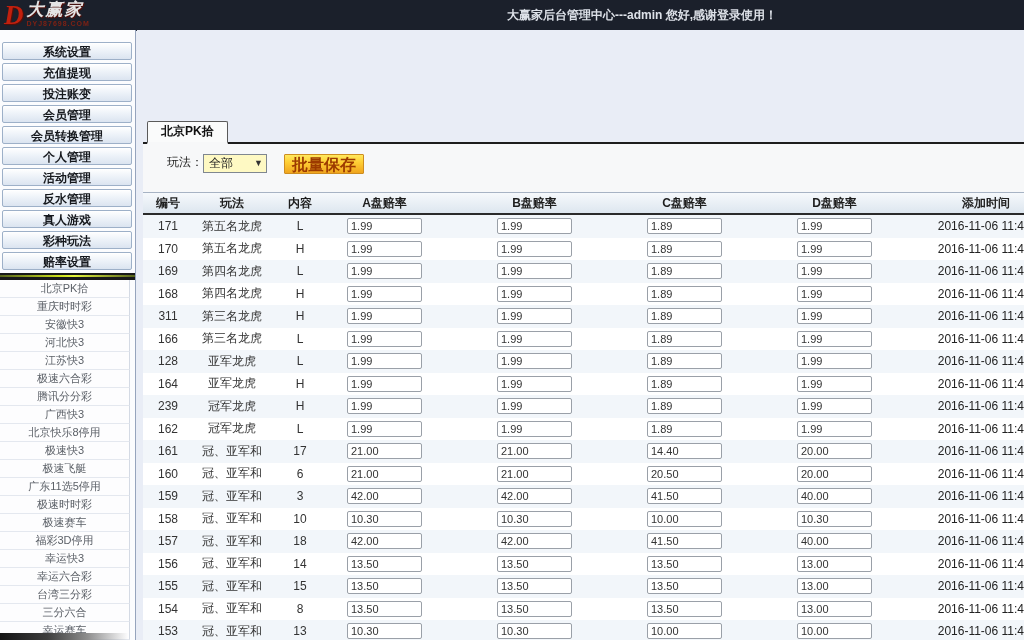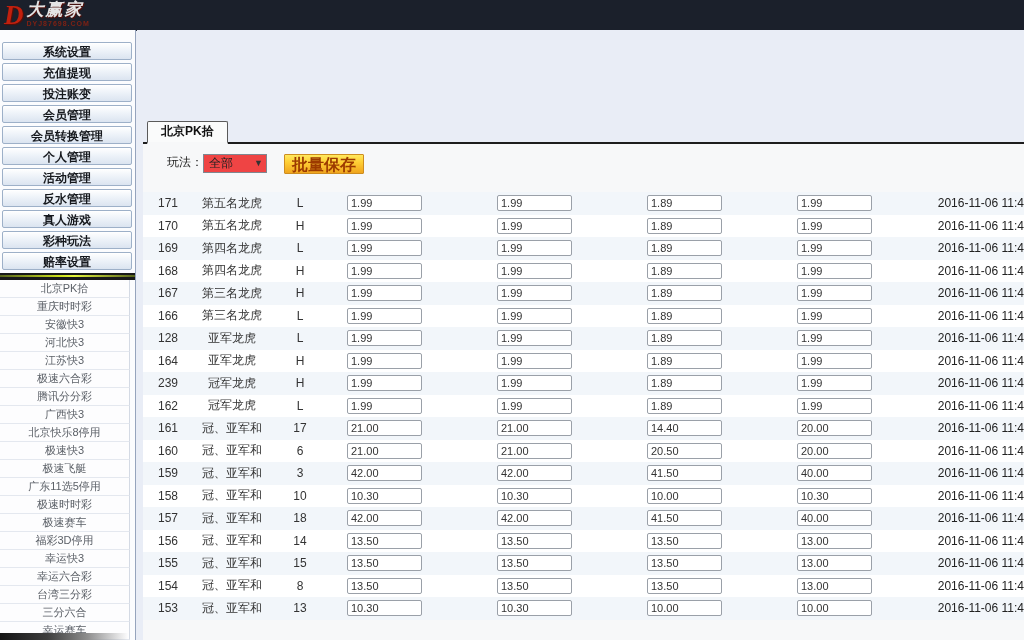--- a/index.html
+++ b/index.html
@@ -33,21 +33,21 @@
   
   .content{position:absolute;left:137px;top:0;right:0;bottom:0;background:#e9edf6;}
   .tabbar{position:absolute;top:92px;left:6px;right:0;height:22px;border-bottom:2px solid #1d1d1d;box-sizing:border-box;
           display:flex;align-items:flex-end;}
   .tab{display:inline-block;margin-left:4px;height:20px;line-height:19px;padding:0 13px;background:#fafbfb;
        border:1px solid #5a5a5a;border-bottom:2px solid #f7f8f9;margin-bottom:-2px;font-weight:bold;font-size:12px;color:#111;
        border-radius:2px 2px 0 0;box-sizing:content-box;cursor:pointer;}
   .panel{position:absolute;top:114px;left:6px;right:0;bottom:0;background:#f7f8f9;}
   .filter-row{display:flex;align-items:flex-start;padding:10px 0 0 24px;height:24px;}
   .filter-label{font-size:12px;color:#222;}
-  .select{width:64px;height:19px;background:#ef4444;border:1px solid #7f8790;display:flex;align-items:center;
+  .select{width:64px;height:19px;background:#fef9c3;border:1px solid #7f8790;display:flex;align-items:center;
           justify-content:space-between;padding:0 3px 0 5px;font-size:12px;color:#222;box-sizing:border-box;cursor:pointer;font-family:Liberation Serif, serif;}
   .select .arrow{font-size:9px;color:#333;line-height:1;}
   .save-btn{margin-left:17px;height:20px;padding:0 7px;font-size:16px;font-weight:bold;color:#9c3a00;
           background:linear-gradient(#ffe95e,#ffcf35 40%,#f0a51e);border:1px solid #cd8d20;border-radius:1px;cursor:pointer;}
   
   .table{position:absolute;top:48px;left:0;right:0;bottom:0;overflow:hidden;}
   .thead{height:20px;display:flex;align-items:center;font-size:12px;font-weight:bold;color:#1d1d1d;
          background:linear-gradient(#f6f9fc,#dde6ef);border-top:1px solid #a7b3c4;border-bottom:2px solid #2a2a2a;box-sizing:content-box;}
   .trow{height:22.5px;display:flex;align-items:center;font-size:12px;color:#333;box-sizing:border-box;}
   .trow:nth-child(odd){background:#f2f6fa;}
@@ -68,20 +68,21 @@
 
 <div class="page">
   <header class="topbar">
     <div class="logo">
       <span class="logo-d">D</span>
       <div class="logo-text">
         <span class="logo-title">大赢家</span>
         <span class="logo-domain">DYJ87698.COM</span>
       </div>
     </div>
+    <div class="welcome">大赢家后台管理中心---admin 您好,感谢登录使用！</div>
   </header>
 
   <div class="body">
     <aside class="sidebar">
       <div id="main-menu">
           <div class="sb-btn">系统设置</div>
           <div class="sb-btn">充值提现</div>
           <div class="sb-btn">投注账变</div>
           <div class="sb-btn">会员管理</div>
           <div class="sb-btn">会员转换管理</div>
@@ -127,20 +128,38 @@
       <div class="panel">
         <div class="filter-row">
           <span class="filter-label">玩法：</span>
           <div class="select">
             <span>全部</span>
             <span class="arrow">▼</span>
           </div>
           <button class="save-btn">批量保存</button>
         </div>
         <div class="table">
+          <div class="thead" id="table-head">
+              <div class="c-id">编号</div>
+              <div class="c-play">玩法</div>
+              <div class="c-content">内容</div>
+              <div class="c-odds">
+                <span class="odds-label">A盘赔率</span>
+              </div>
+              <div class="c-odds">
+                <span class="odds-label">B盘赔率</span>
+              </div>
+              <div class="c-odds">
+                <span class="odds-label">C盘赔率</span>
+              </div>
+              <div class="c-odds">
+                <span class="odds-label">D盘赔率</span>
+              </div>
+              <div class="c-time">添加时间</div>
+            </div>
           <div class="tbody" id="table-body">
               <div class="trow">
                 <div class="c-id">171</div>
                 <div class="c-play">第五名龙虎</div>
                 <div class="c-content">L</div>
                 <div class="c-odds">
                   <input class="odds-input" type="text" value="1.99" style="">
                 </div>
                 <div class="c-odds">
                   <input class="odds-input" type="text" value="1.99" style="">
@@ -201,21 +220,21 @@
                 </div>
                 <div class="c-odds">
                   <input class="odds-input" type="text" value="1.89" style="">
                 </div>
                 <div class="c-odds">
                   <input class="odds-input" type="text" value="1.99" style="">
                 </div>
                 <div class="c-time">2016-11-06 11:4</div>
               </div>
               <div class="trow">
-                <div class="c-id">167</div>
+                <div class="c-id">311</div>
                 <div class="c-play">第三名龙虎</div>
                 <div class="c-content">H</div>
                 <div class="c-odds">
                   <input class="odds-input" type="text" value="1.99" style="">
                 </div>
                 <div class="c-odds">
                   <input class="odds-input" type="text" value="1.99" style="">
                 </div>
                 <div class="c-odds">
                   <input class="odds-input" type="text" value="1.89" style="">

